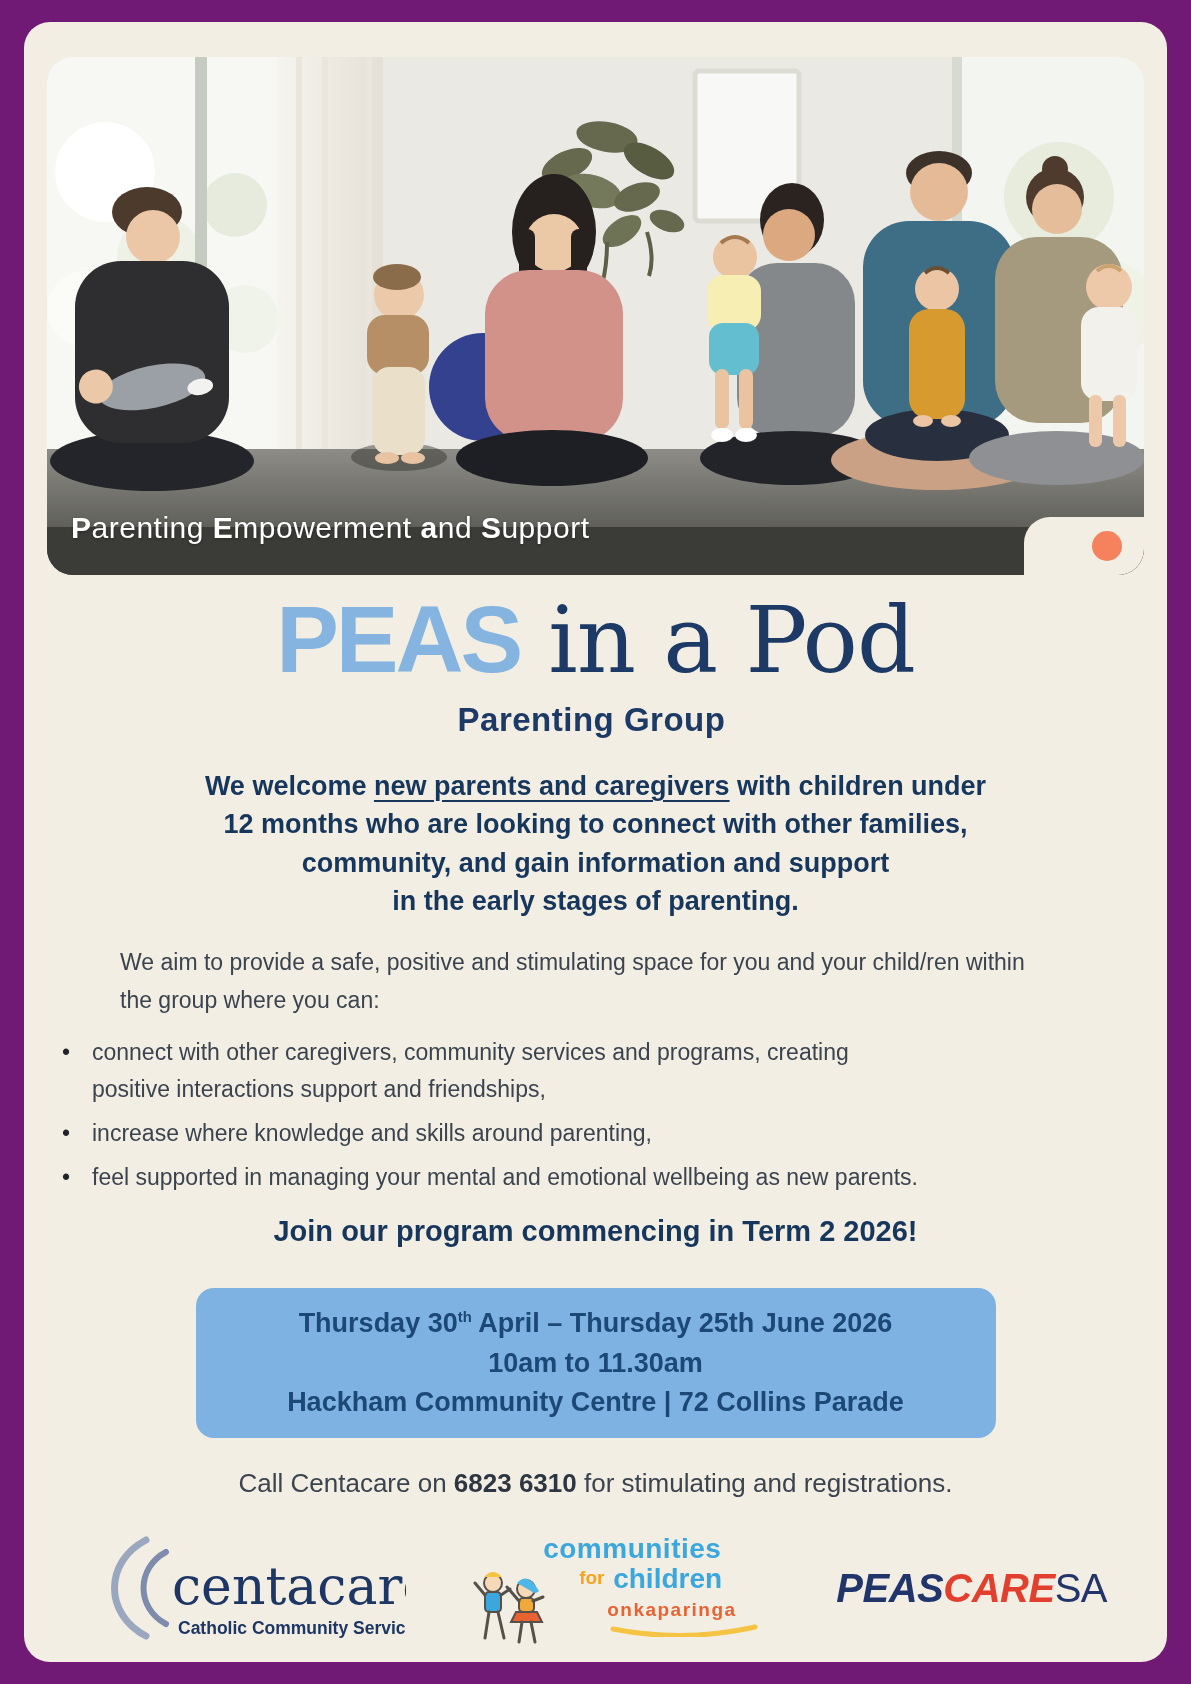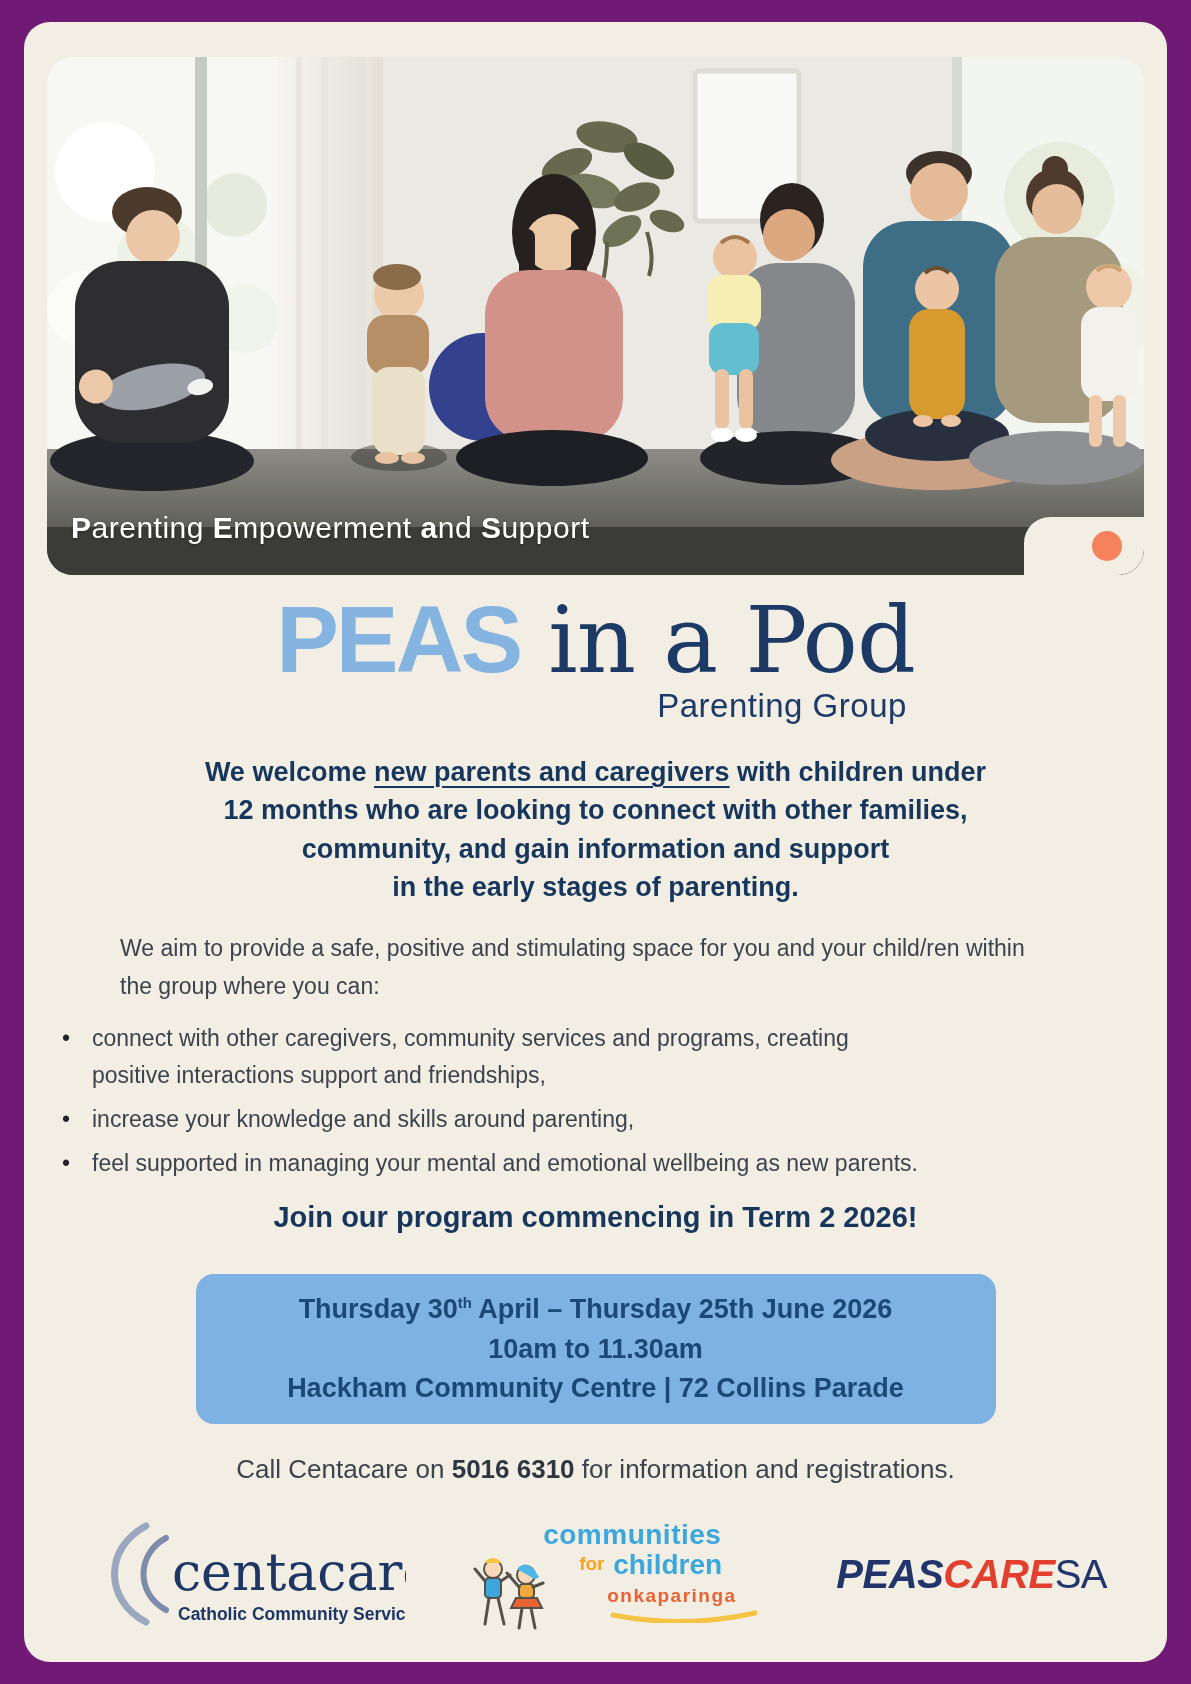--- a/index.html
+++ b/index.html
@@ -14,21 +14,21 @@
   .photo-caption .cap-b{font-weight:700;}
   .photo-notch{position:absolute;right:-2px;bottom:-2px;width:122px;height:60px;background:#F2EEE4;border-top-left-radius:26px;}
   .accent-dot{position:absolute;right:24px;bottom:16px;width:30px;height:30px;border-radius:50%;}
 
   
   .title-wrap{text-align:center;margin-top:18px;}
   .title-inline{display:inline-block;}
   .title-line{white-space:nowrap;line-height:1;}
   .title-peas{font-family:"Liberation Sans",sans-serif;font-weight:700;font-size:94px;color:#84B4DF;letter-spacing:-3px;}
   .title-rest{font-family:"DejaVu Serif","Liberation Serif",serif;font-size:92px;color:#1D3966;letter-spacing:-1px;}
-  .title-sub{text-align:right;padding-right:8px;margin-top:0;font-size:33px;color:#1D3966;font-weight:400;letter-spacing:.5px;}
+  .title-sub{text-align:center;padding-right:8px;margin-top:14px;font-size:33px;color:#1D3966;font-weight:700;letter-spacing:.5px;}
 
   
   .welcome{margin-top:28px;text-align:center;font-weight:700;font-size:27px;line-height:1.42;color:#17365C;}
   .welcome .uline{text-decoration:underline;text-underline-offset:5px;text-decoration-thickness:2px;}
 
   
   .lead{margin:24px 60px 0 96px;max-width:905px;font-size:23px;line-height:1.65;color:#3B434E;}
   ul.bullets{margin:14px 0 0 0;padding-left:68px;list-style:none;}
   .bullet-item{position:relative;max-width:830px;font-size:23px;line-height:1.6;color:#3B434E;margin-bottom:7px;}
   .bullet-item::before{content:"\2022";position:absolute;left:-30px;top:0;font-size:23px;color:#23242a;}
@@ -211,33 +211,33 @@
     <div class="welcome">
       <div><span>We welcome </span><span class="uline">new parents and caregivers</span><span> with children under</span></div>
       <div>12 months who are looking to connect with other families,</div>
       <div>community, and gain information and support</div>
       <div>in the early stages of parenting.</div>
     </div>
 
     <p class="lead">We aim to provide a safe, positive and stimulating space for you and your child/ren within the group where you can:</p>
     <ul class="bullets">
         <li class="bullet-item">connect with other caregivers, community services and programs, creating positive interactions support and friendships,</li>
-        <li class="bullet-item">increase your knowledge and skills around parenting,</li>
+        <li class="bullet-item">increase where knowledge and skills around parenting,</li>
         <li class="bullet-item">feel supported in managing your mental and emotional wellbeing as new parents.</li>
       </ul>
 
     <div class="join">Join our program commencing in Term 2 2026!</div>
 
     <div class="sched" style="background:#7EB2E2">
       <div><span>Thursday 30</span><sup>th</sup><span> April – Thursday 25th June 2026</span></div>
       <div>10am to 11.30am</div>
       <div>Hackham Community Centre | 72 Collins Parade</div>
     </div>
 
-    <div class="call"><span>Call Centacare on </span><span class="phone">5016 6310</span><span> for information and registrations.</span></div>
+    <div class="call"><span>Call Centacare on </span><span class="phone">6823 6310</span><span> for stimulating and registrations.</span></div>
 
     <div class="logos">
 
       <div class="logo-centacare">
         <svg width="322" height="118" viewBox="0 0 322 118">
           <path d="M62 10 C 20 32, 20 84, 62 106" stroke="#9aa7bf" stroke-width="7" fill="none" stroke-linecap="round"></path>
           <path d="M82 22 C 52 38, 52 78, 82 94" stroke="#7e8cab" stroke-width="6" fill="none" stroke-linecap="round"></path>
           <text x="88" y="74" font-family="DejaVu Serif, Liberation Serif, serif" font-size="52" fill="#1D3664">centacare</text>
           <text x="94" y="104" font-family="Liberation Sans, sans-serif" font-size="17.5" font-weight="bold" fill="#1D3664">Catholic Community Services</text>
         </svg>

